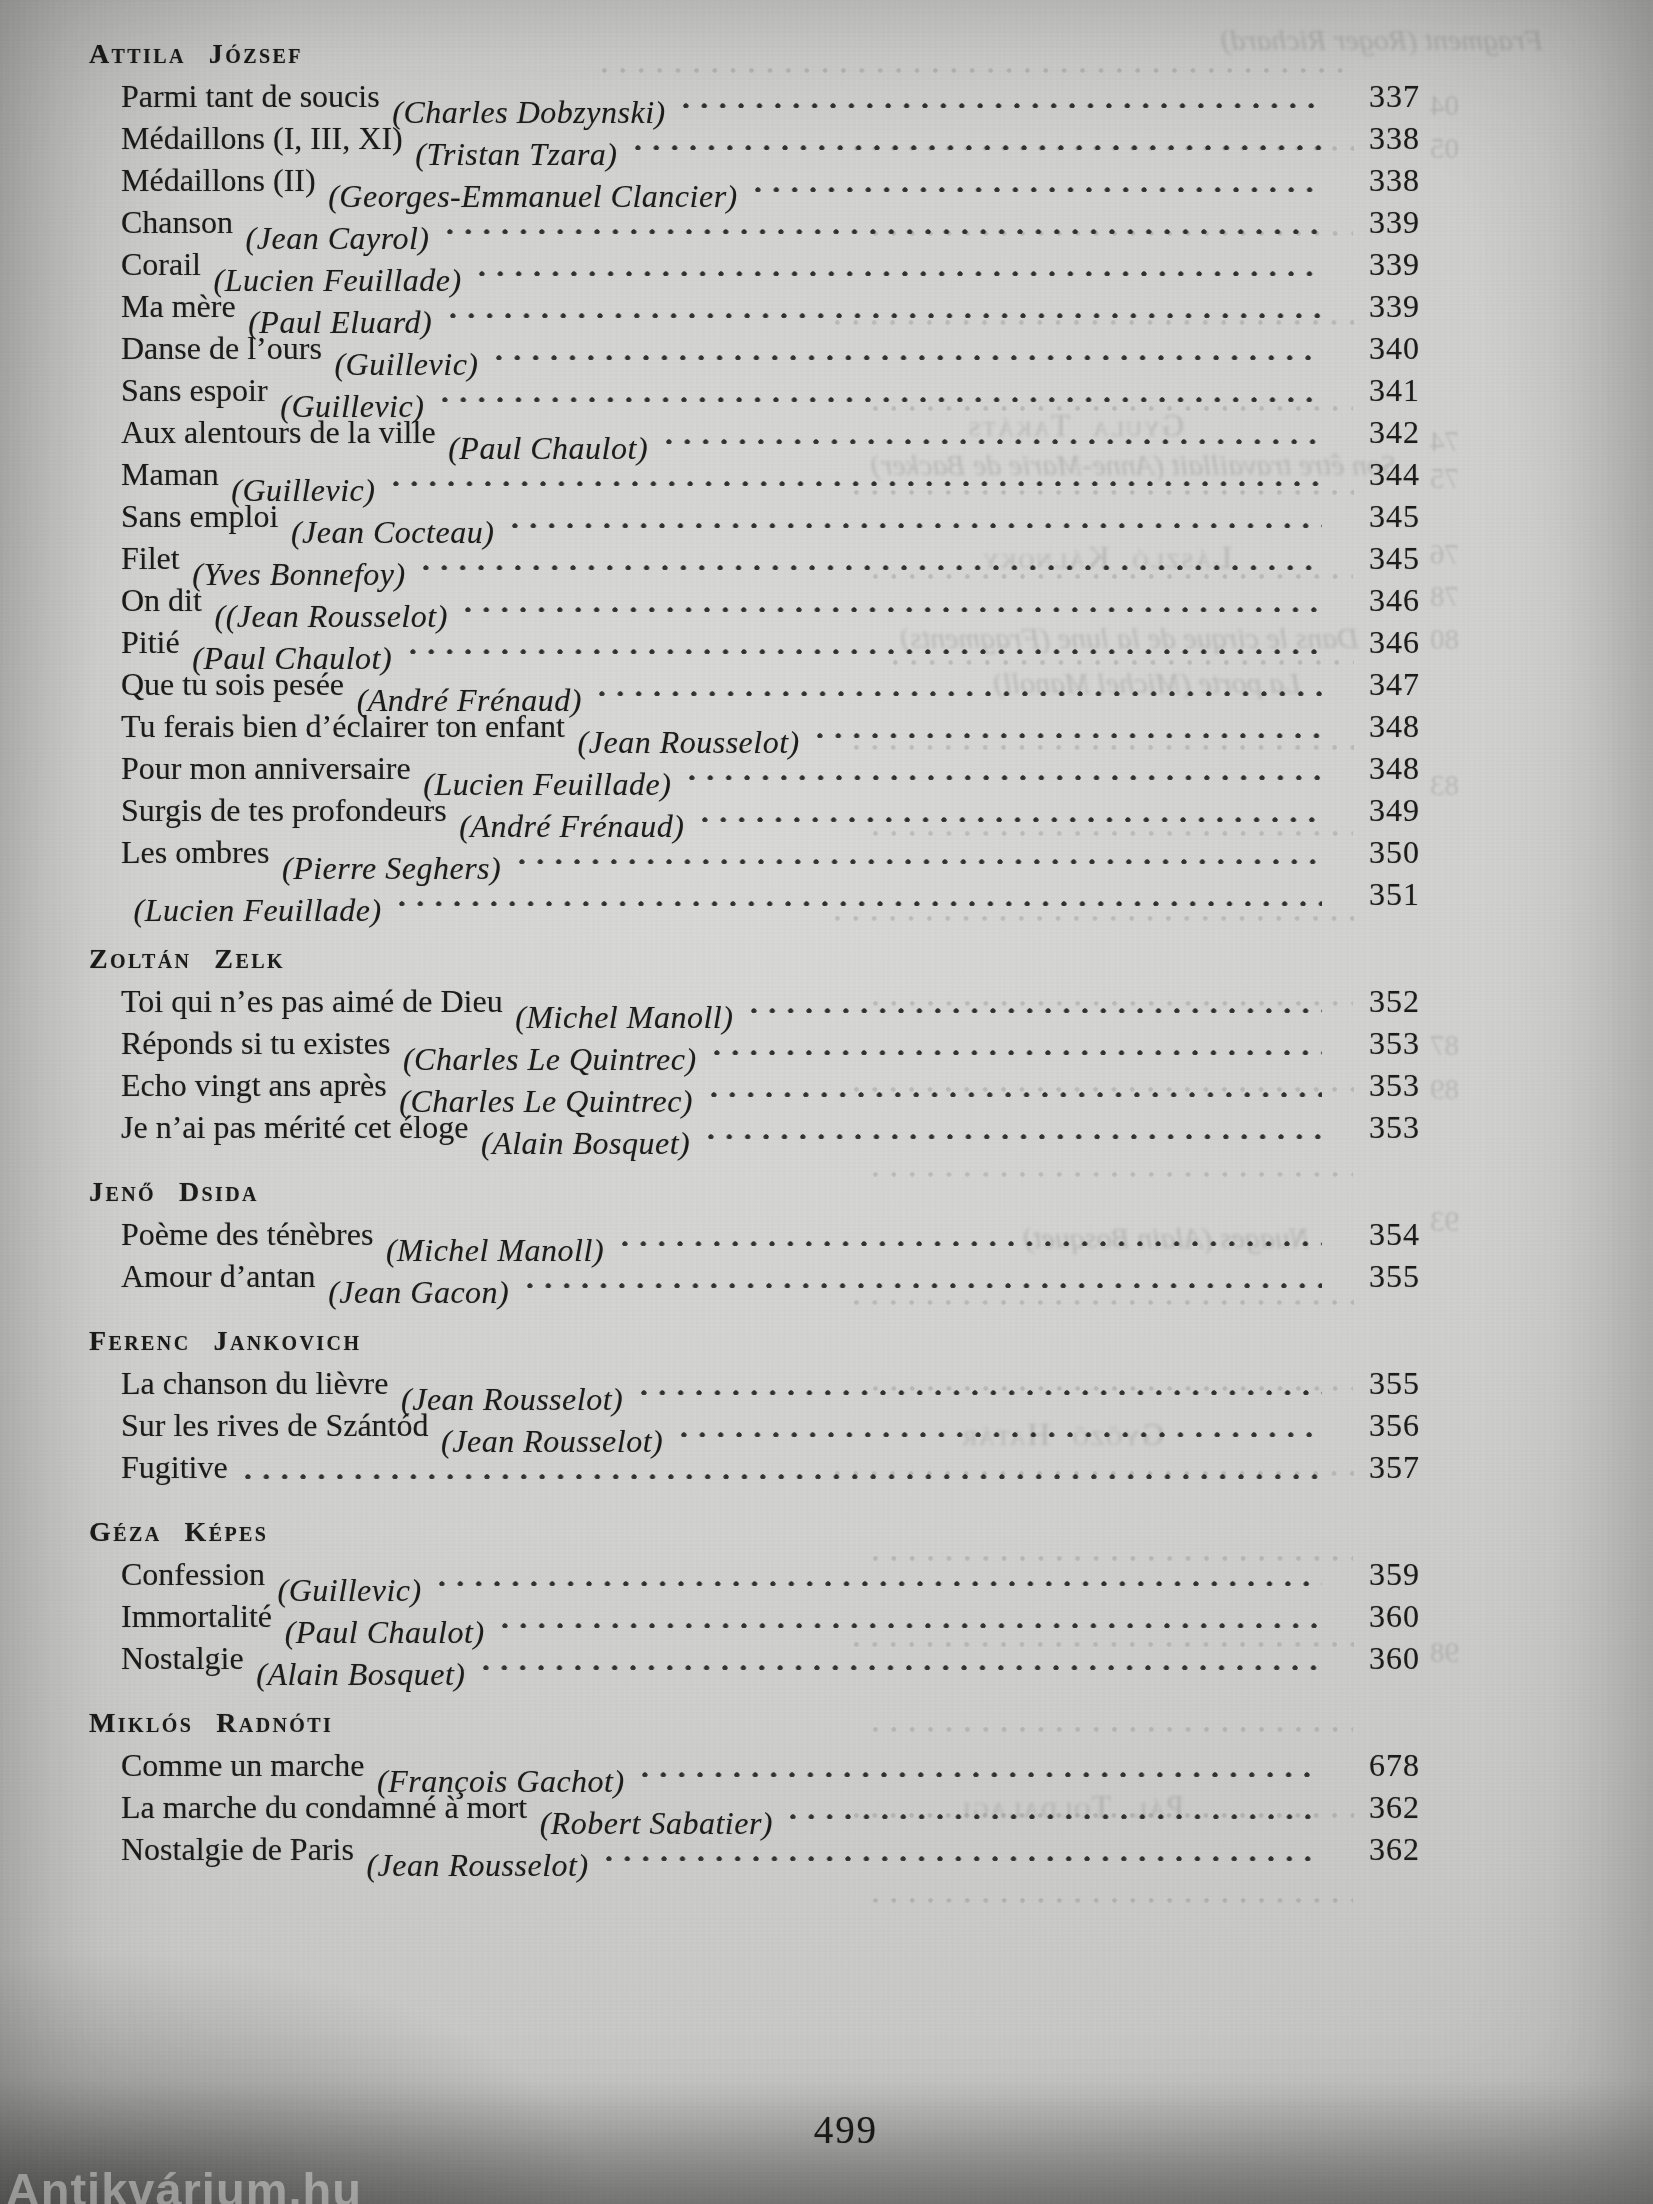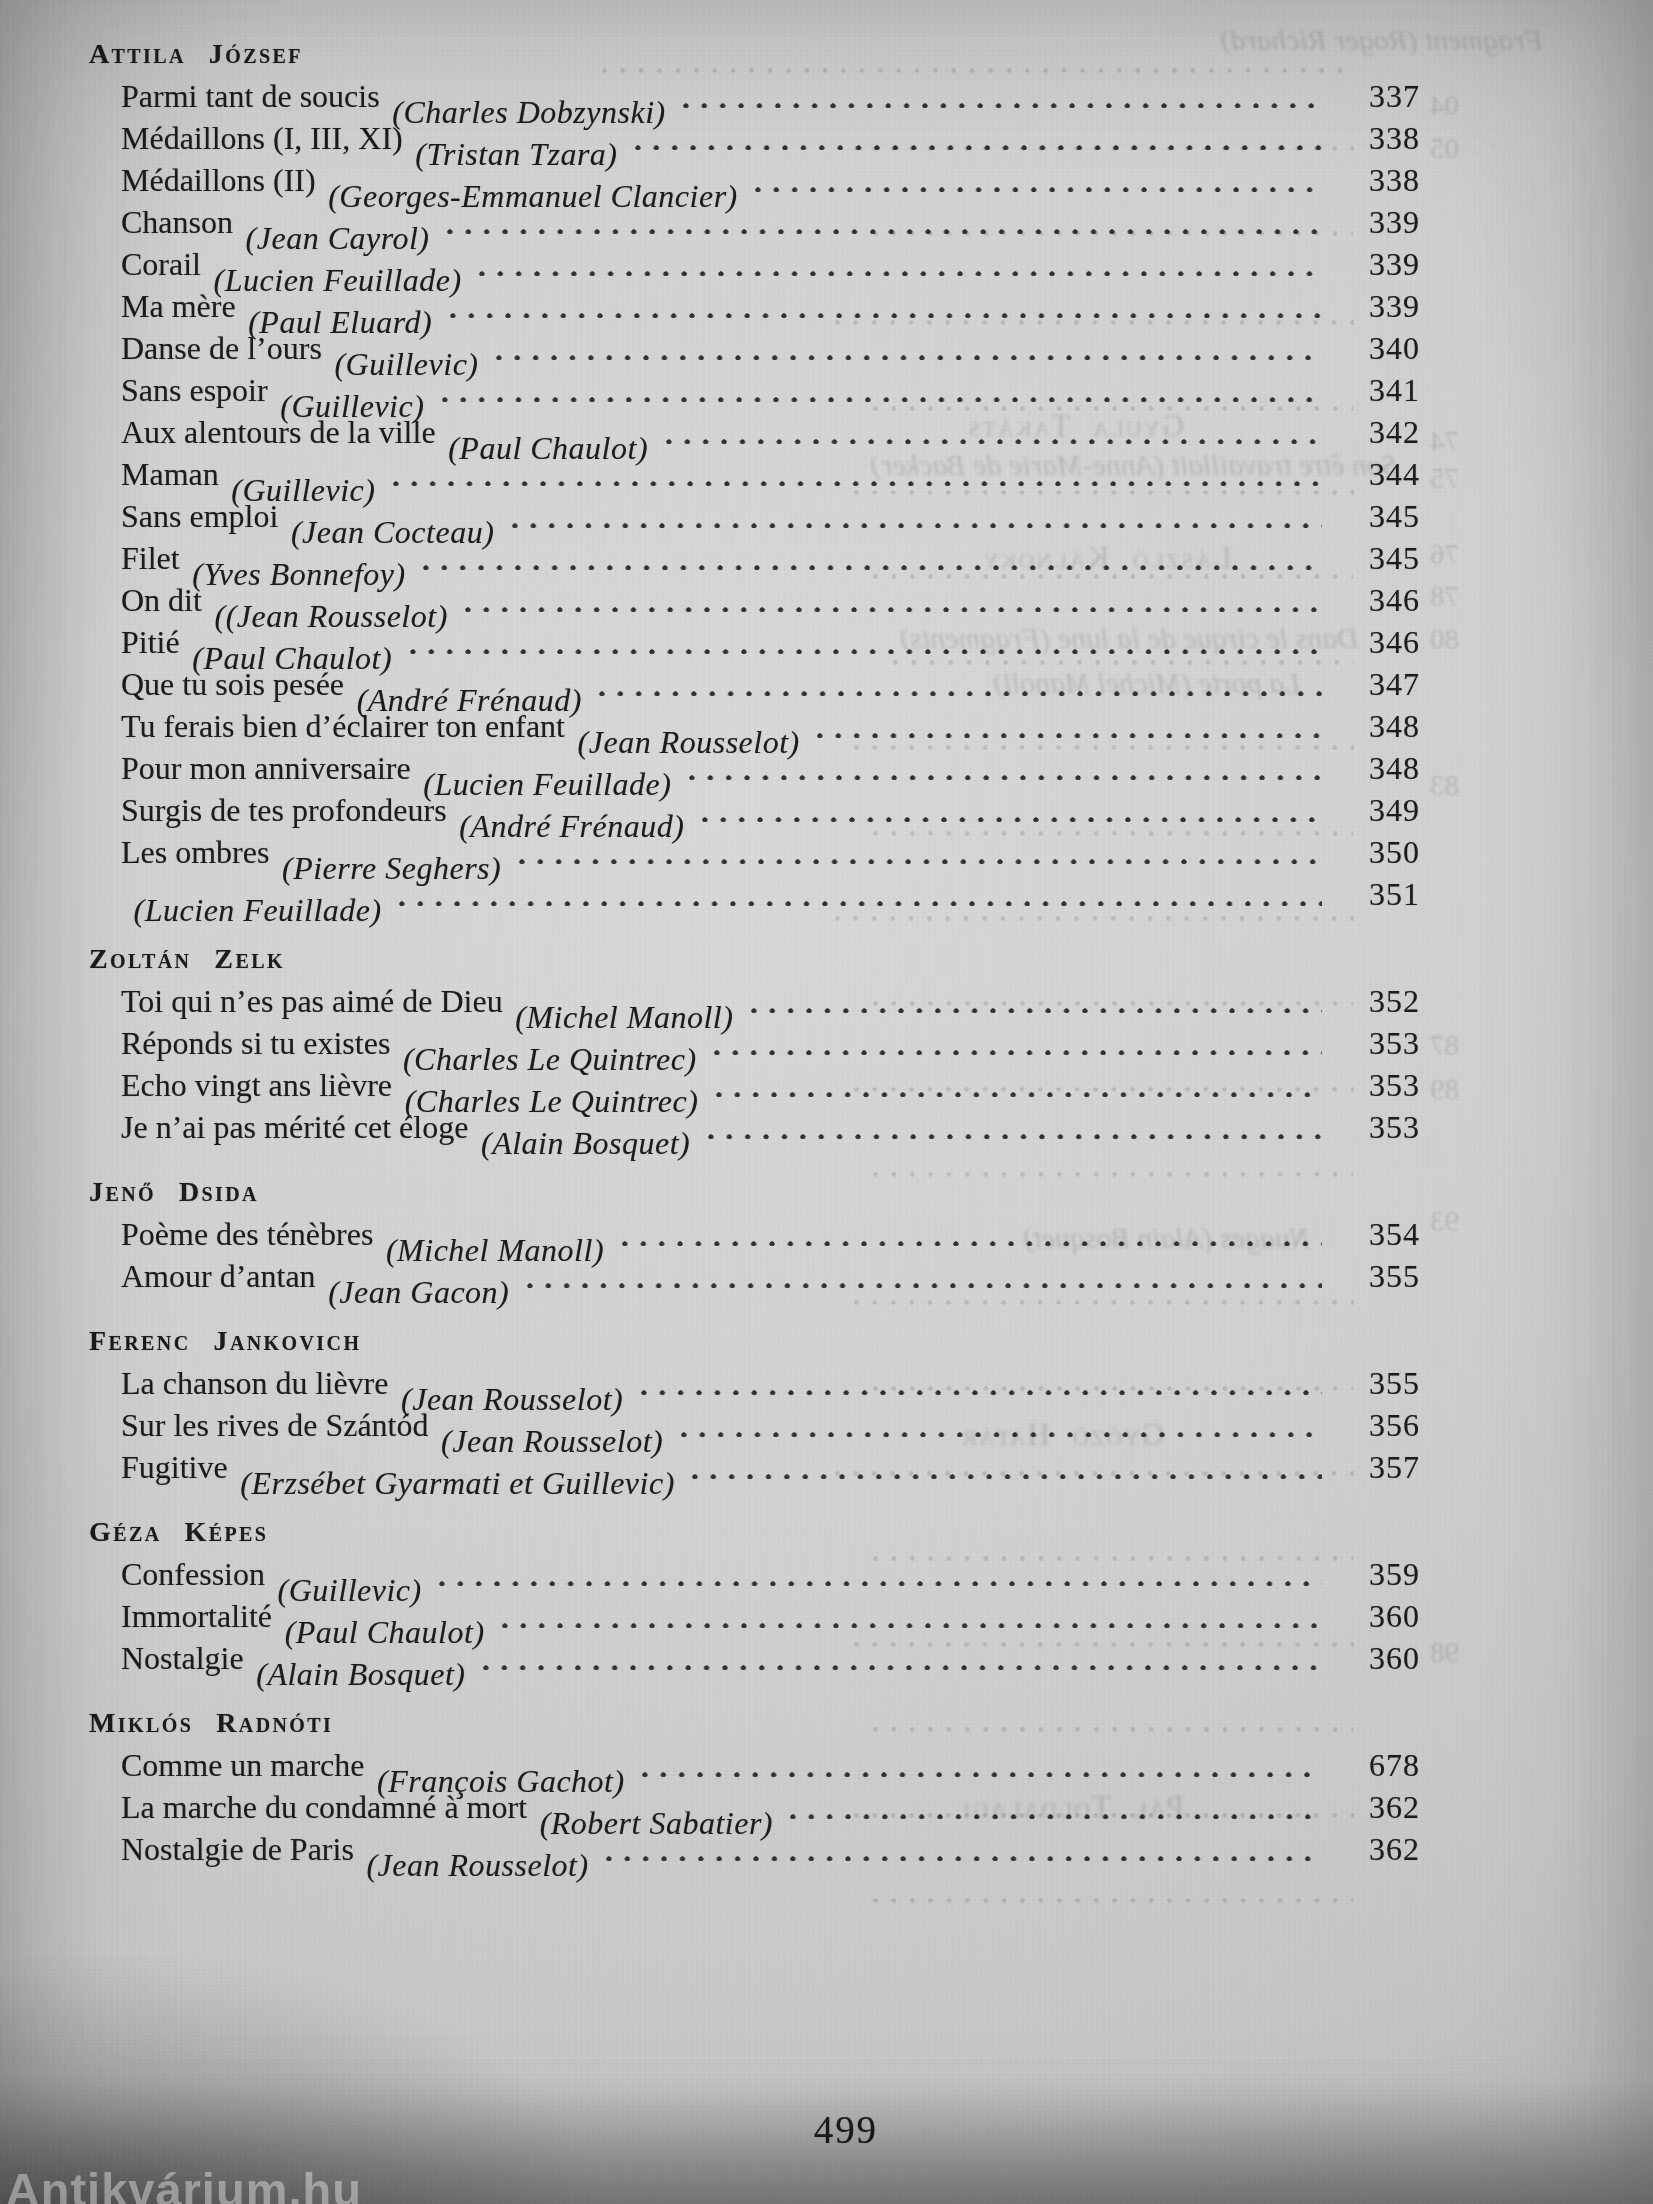--- a/index.html
+++ b/index.html
@@ -242,21 +242,21 @@
         <span class="leader"></span>
         <span class="pg">352</span>
       </div>
       <div class="entry">
         <span class="t">Réponds si tu existes</span>
         <span class="tr">(Charles Le Quintrec)</span>
         <span class="leader"></span>
         <span class="pg">353</span>
       </div>
       <div class="entry">
-        <span class="t">Echo vingt ans lièvre</span>
+        <span class="t">Echo vingt ans après</span>
         <span class="tr">(Charles Le Quintrec)</span>
         <span class="leader"></span>
         <span class="pg">353</span>
       </div>
       <div class="entry">
         <span class="t">Je n’ai pas mérité cet éloge</span>
         <span class="tr">(Alain Bosquet)</span>
         <span class="leader"></span>
         <span class="pg">353</span>
       </div>
@@ -281,21 +281,20 @@
         <span class="pg">355</span>
       </div>
       <div class="entry">
         <span class="t">Sur les rives de Szántód</span>
         <span class="tr">(Jean Rousselot)</span>
         <span class="leader"></span>
         <span class="pg">356</span>
       </div>
       <div class="entry">
         <span class="t">Fugitive</span>
-        <span class="tr">(Erzsébet Gyarmati et Guillevic)</span>
         <span class="leader"></span>
         <span class="pg">357</span>
       </div>
       <div class="poet">Géza Képes</div>
       <div class="entry">
         <span class="t">Confession</span>
         <span class="tr">(Guillevic)</span>
         <span class="leader"></span>
         <span class="pg">359</span>
       </div>

